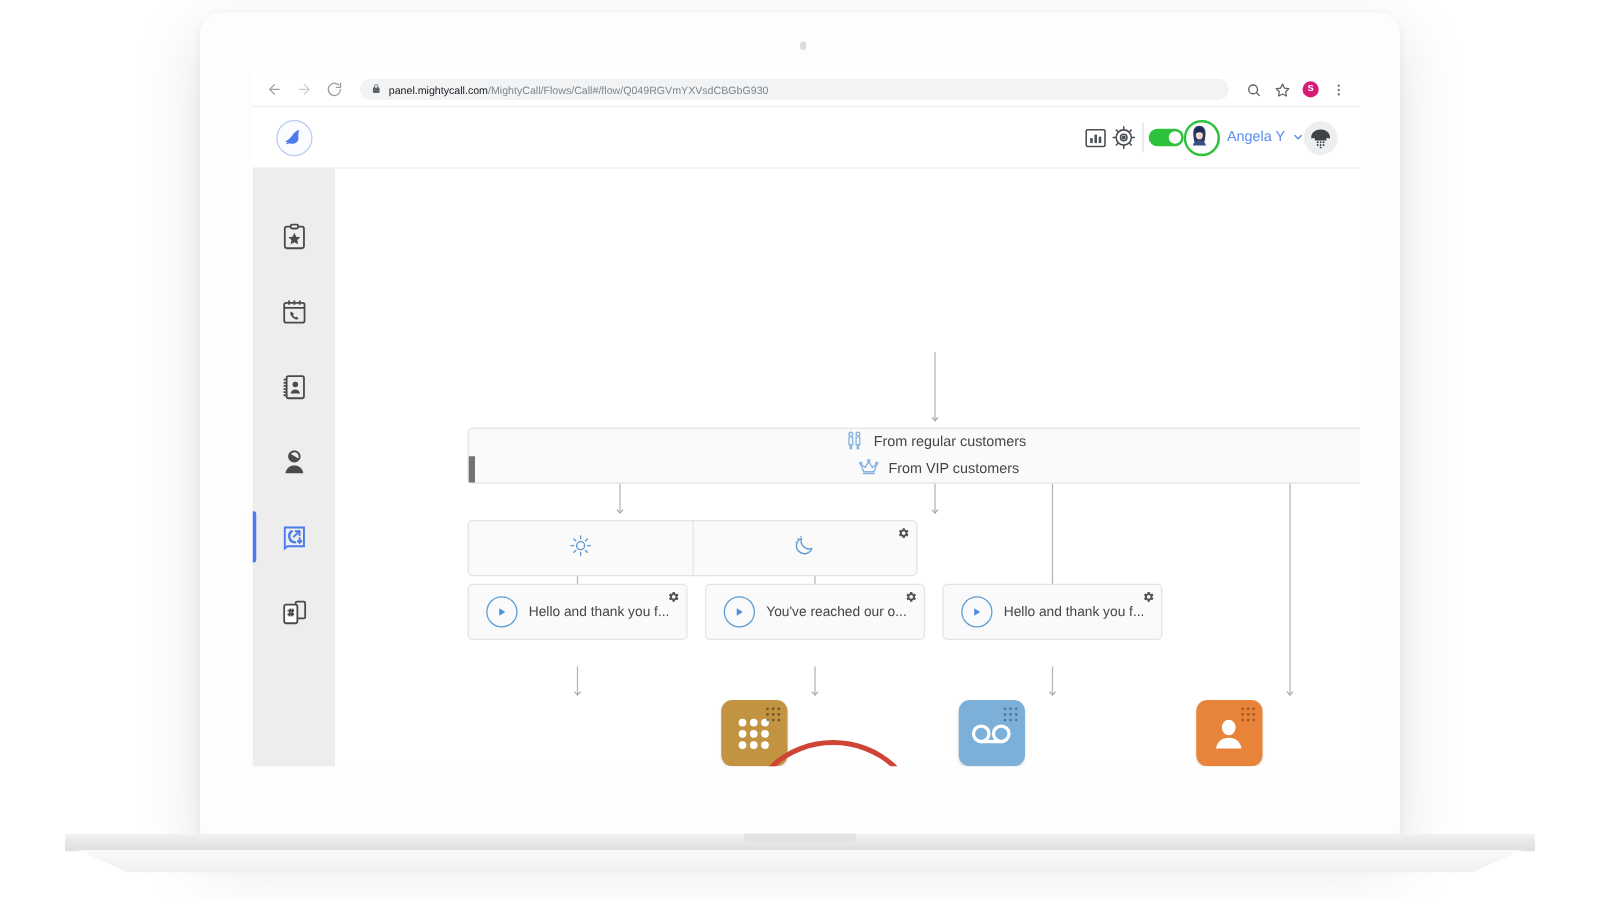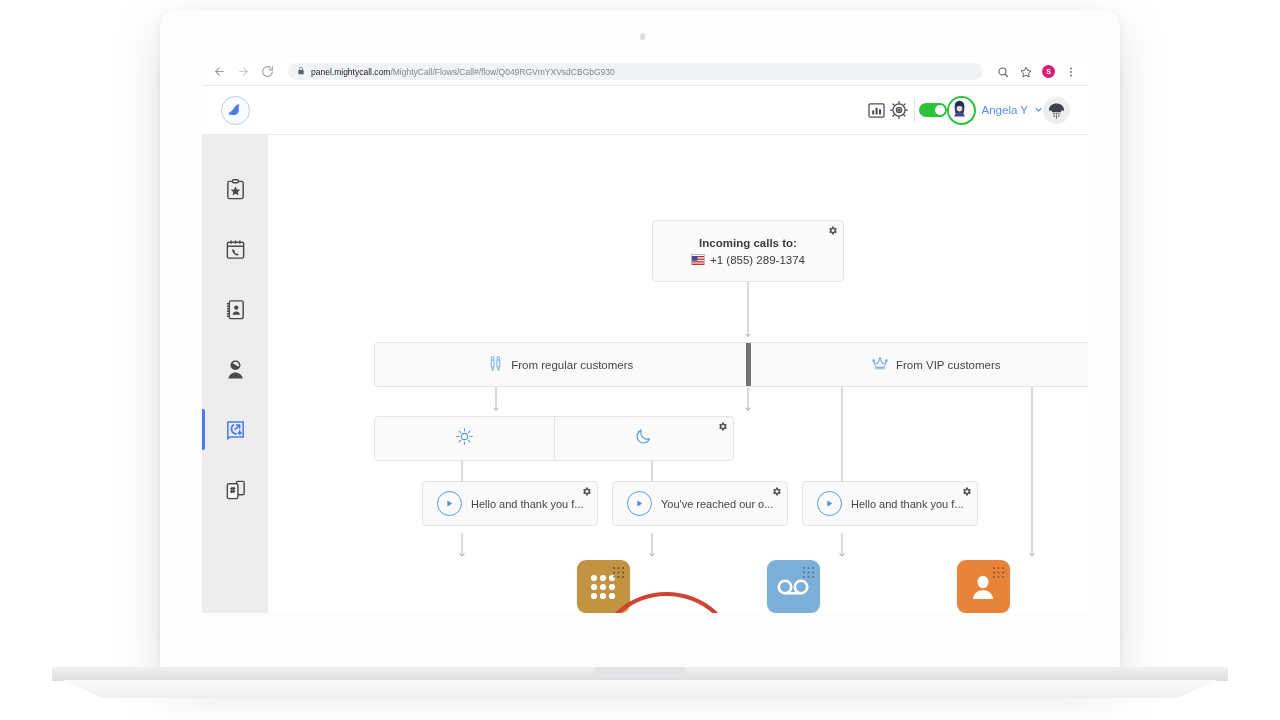--- a/index.html
+++ b/index.html
@@ -113,33 +113,33 @@
   .flow-card{
     position:absolute;background:#fafafa;border:1px solid #e4e4e4;border-radius:4px;
     box-sizing:border-box;
   }
   .card-gear{position:absolute;right:5px;top:4px;color:#555;cursor:pointer;line-height:0;}
   .incoming-node{left:384px;top:85px;width:192px;height:62px;
     display:flex;flex-direction:column;align-items:center;justify-content:center;gap:5px;}
   .incoming-title{font-size:11.5px;font-weight:bold;color:#3c3c3c;}
   .incoming-number{font-size:11.5px;color:#3c3c3c;display:flex;align-items:center;gap:5px;}
   .flag{width:12px;height:9px;display:inline-block;position:relative;border:.5px solid #bbb;}
-  .branch-row{left:106px;top:207px;width:748px;height:45px;display:flex;}
+  .branch-row{left:106px;top:207px;width:748px;height:45px;display:flex;flex-direction:column;}
   .branch-seg{
     flex:1;display:flex;align-items:center;justify-content:center;gap:7px;
     font-size:11.5px;color:#454545;position:relative;cursor:pointer;
   }
   .branch-seg + .branch-seg{border-left:5px solid #737373;}
   .sched-row{left:106px;top:281px;width:360px;height:45px;display:flex;}
   .sched-seg{flex:1;display:flex;align-items:center;justify-content:center;cursor:pointer;}
   .sched-seg + .sched-seg{border-left:1px solid #e4e4e4;}
   .allhours-node{left:486px;top:281px;width:176px;height:45px;
     display:flex;align-items:center;justify-content:center;cursor:pointer;}
   .allhours-text{font-size:11.5px;color:#5b8def;}
-  .greet-node{top:346px;height:45px;display:flex;align-items:center;gap:9px;padding-left:14px;cursor:pointer;margin-left:48px;}
+  .greet-node{top:332px;height:45px;display:flex;align-items:center;gap:9px;padding-left:14px;cursor:pointer;}
   .greet-1{left:106px;width:176px;}
   .greet-2{left:296px;width:176px;}
   .greet-3{left:486px;width:176px;}
   .play-btn{
     width:23px;height:23px;border-radius:50%;border:1.5px solid #5b9bd5;
     display:flex;align-items:center;justify-content:center;flex:0 0 auto;
   }
   .greet-text{font-size:11px;color:#454545;white-space:nowrap;overflow:hidden;}
   
   .tile-node{position:absolute;width:120px;display:flex;flex-direction:column;align-items:center;cursor:pointer;}
@@ -355,41 +355,20 @@
               <line x1="574" y1="252" x2="574" y2="350" marker-end="url(#ar)"></line>
               <line x1="194" y1="326" x2="194" y2="350" marker-end="url(#ar)"></line>
               <line x1="384" y1="326" x2="384" y2="350" marker-end="url(#ar)"></line>
               <line x1="194" y1="399" x2="194" y2="422" marker-end="url(#ar)"></line>
               <line x1="384" y1="399" x2="384" y2="422" marker-end="url(#ar)"></line>
               <line x1="574" y1="399" x2="574" y2="422" marker-end="url(#ar)"></line>
               <line x1="764" y1="252" x2="764" y2="422" marker-end="url(#ar)"></line>
             </g>
           </svg>
 
-          <div class="flow-card incoming-node">
-            <span class="card-gear">
-              <svg width="11" height="11" viewBox="0 0 24 24" fill="currentColor">
-                  <path d="M19.4 13a7.8 7.8 0 0 0 0-2l2-1.5-2-3.4-2.4 1a7.7 7.7 0 0 0-1.7-1L15 3.5H11l-.3 2.6c-.6.2-1.2.6-1.7 1l-2.4-1-2 3.4L6.6 11a7.8 7.8 0 0 0 0 2l-2 1.5 2 3.4 2.4-1c.5.4 1.1.8 1.7 1l.3 2.6h4l.3-2.6c.6-.2 1.2-.6 1.7-1l2.4 1 2-3.4zM13 15.2a3.2 3.2 0 1 1 0-6.4 3.2 3.2 0 0 1 0 6.4z"></path>
-                </svg>
-            </span>
-            <div class="incoming-title">Incoming calls to:</div>
-            <div class="incoming-number">
-              <span class="flag">
-                <svg width="12" height="9" viewBox="0 0 12 9">
-                    <rect width="12" height="9" fill="#f2f2f2"></rect>
-                    <rect width="12" height="1.3" y="0" fill="#c4322f"></rect>
-                    <rect width="12" height="1.3" y="2.6" fill="#c4322f"></rect>
-                    <rect width="12" height="1.3" y="5.2" fill="#c4322f"></rect>
-                    <rect width="12" height="1.4" y="7.6" fill="#c4322f"></rect>
-                    <rect width="5.4" height="4.8" fill="#3b4d9b"></rect>
-                  </svg>
-              </span>
-              <span>+1 (855) 289-1374</span>
-            </div>
-          </div>
 
           <div class="flow-card branch-row">
 
             <div class="branch-seg">
               <span>
                 <svg width="17" height="17" viewBox="0 0 24 24" fill="none" stroke="#86b5e0" stroke-width="1.5">
                   <circle cx="8" cy="4.6" r="2.1"></circle>
                     <path d="M5.9 8h4.2v8.5H8.8V21H7.2v-4.5H5.9z"></path>
                   <circle cx="16" cy="4.6" r="2.1"></circle>
                     <path d="M13.9 8h4.2v8.5h-1.3V21h-1.6v-4.5h-1.3z"></path>

